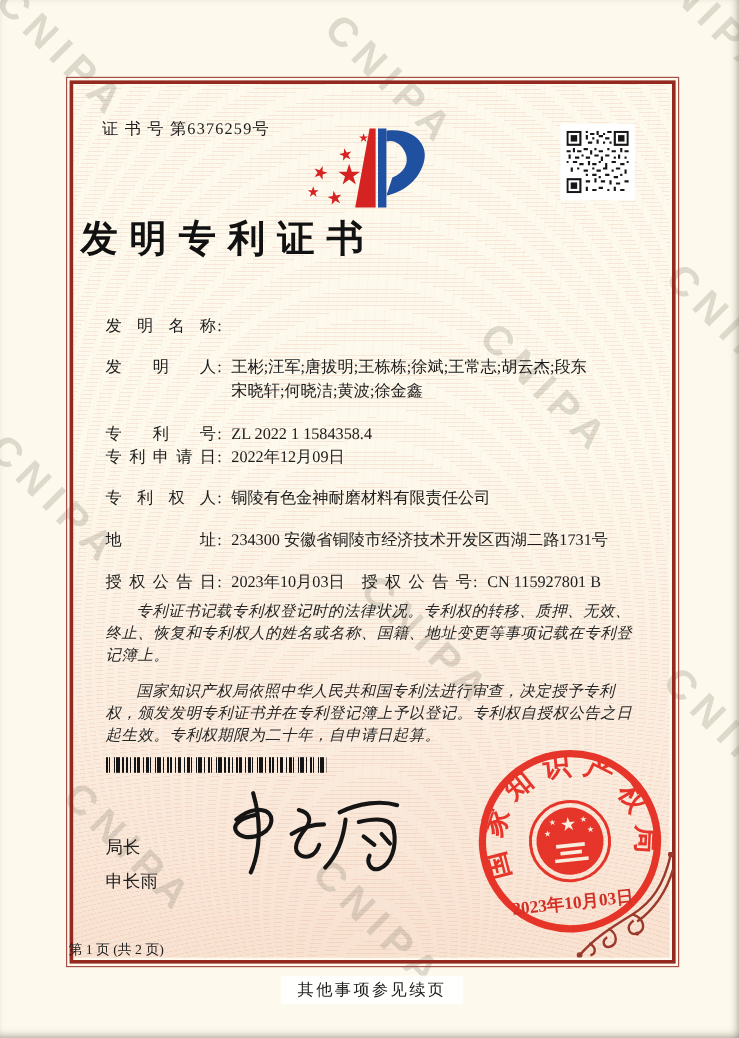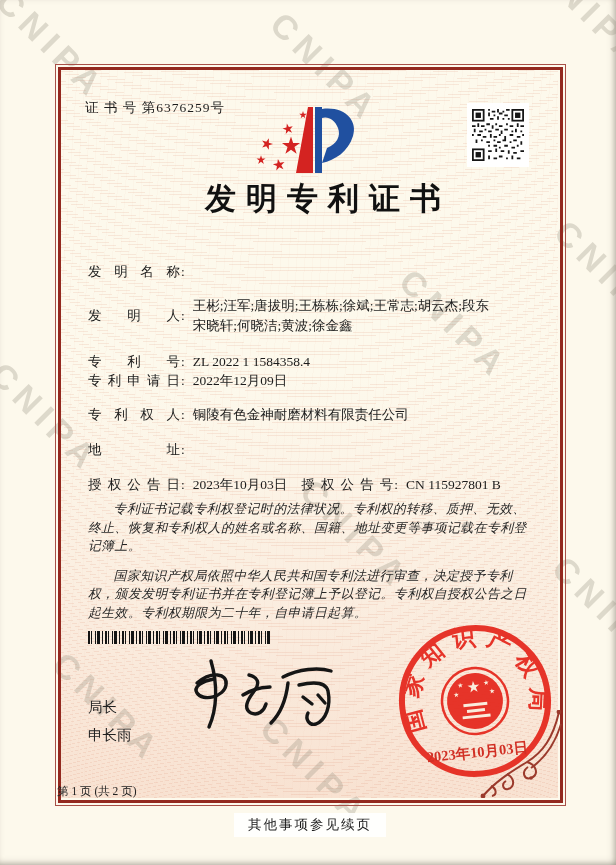--- a/index.html
+++ b/index.html
@@ -26,25 +26,25 @@
       repeating-radial-gradient(ellipse 640px 230px at 50% 112%, rgba(214,122,92,0.14) 0 1.5px, rgba(0,0,0,0) 1.5px 9px),
       repeating-linear-gradient(94deg, rgba(238,196,176,.08) 0 1px, rgba(0,0,0,0) 1px 8px),
       linear-gradient(to bottom, rgba(253,248,236,0) 42%, rgba(248,224,209,.55) 78%, rgba(246,216,198,.7) 100%);
   }
   
   .content{position:absolute;inset:0;z-index:3;}
   .cert-no{position:absolute;left:85px;top:99px;font-size:13.5px;letter-spacing:1px;}
   .logo{position:absolute;left:250px;top:103px;width:114px;height:74px;}
   .qr{position:absolute;left:467px;top:103px;width:62px;height:64px;background:#fff;display:flex;align-items:center;justify-content:center;}
   .title{
-    position:absolute;left:57px;top:178px;width:506px;margin:0;text-align:center;
-    font-size:31px;font-weight:bold;letter-spacing:10px;text-indent:10px;color:#111;padding-left:13px;
+    position:absolute;left:57px;top:178px;width:506px;margin:0;
+    font-size:31px;font-weight:bold;letter-spacing:10px;text-indent:10px;color:#111;
   }
   .fields{position:absolute;left:88px;top:258px;width:450px;font-size:13.5px;}
-  .frow{position:absolute;left:0;display:flex;align-items:center;width:450px;line-height:20px;}
+  .frow{position:absolute;left:0;display:flex;align-items:flex-start;width:450px;line-height:20px;}
   .fl{flex:none;width:92px;text-align:justify;text-align-last:justify;}
   .fc{flex:none;margin:0 8px 0 1px;}
   .fv{white-space:pre-line;}
   .fv1{flex:none;margin-right:14px;}
   .paras{position:absolute;left:88px;top:500px;width:450px;font-size:12.8px;line-height:18.6px;font-style:italic;color:#262626;}
   .paras p{margin:0 0 11px;text-indent:2em;letter-spacing:.5px;}
   .barcode{
     position:absolute;left:88px;top:631px;width:184px;height:13px;
     background:repeating-linear-gradient(90deg,#141414 0 2px,transparent 2px 3px,#141414 3px 4px,transparent 4px 7px,#141414 7px 8px,transparent 8px 9px,#141414 9px 12px,transparent 12px 14px,#141414 14px 15px,transparent 15px 17px);
   }
@@ -147,20 +147,21 @@
         <span class="fv">2022年12月09日</span>
       </div>
       <div class="frow" style="top:147px">
         <span class="fl">专利权人</span>
           <span class="fc">:</span>
         <span class="fv">铜陵有色金神耐磨材料有限责任公司</span>
       </div>
       <div class="frow" style="top:182px">
         <span class="fl">地址</span>
           <span class="fc">:</span>
+        <span class="fv">234300 安徽省铜陵市经济技术开发区西湖二路1731号</span>
       </div>
       <div class="frow" style="top:217px">
         <span class="fl">授权公告日</span>
           <span class="fc">:</span>
         <span class="fv fv1">2023年10月03日</span>
         <span class="fl">授权公告号</span>
           <span class="fc">:</span>
         <span class="fv">CN 115927801 B</span>
       </div>
     </div>

